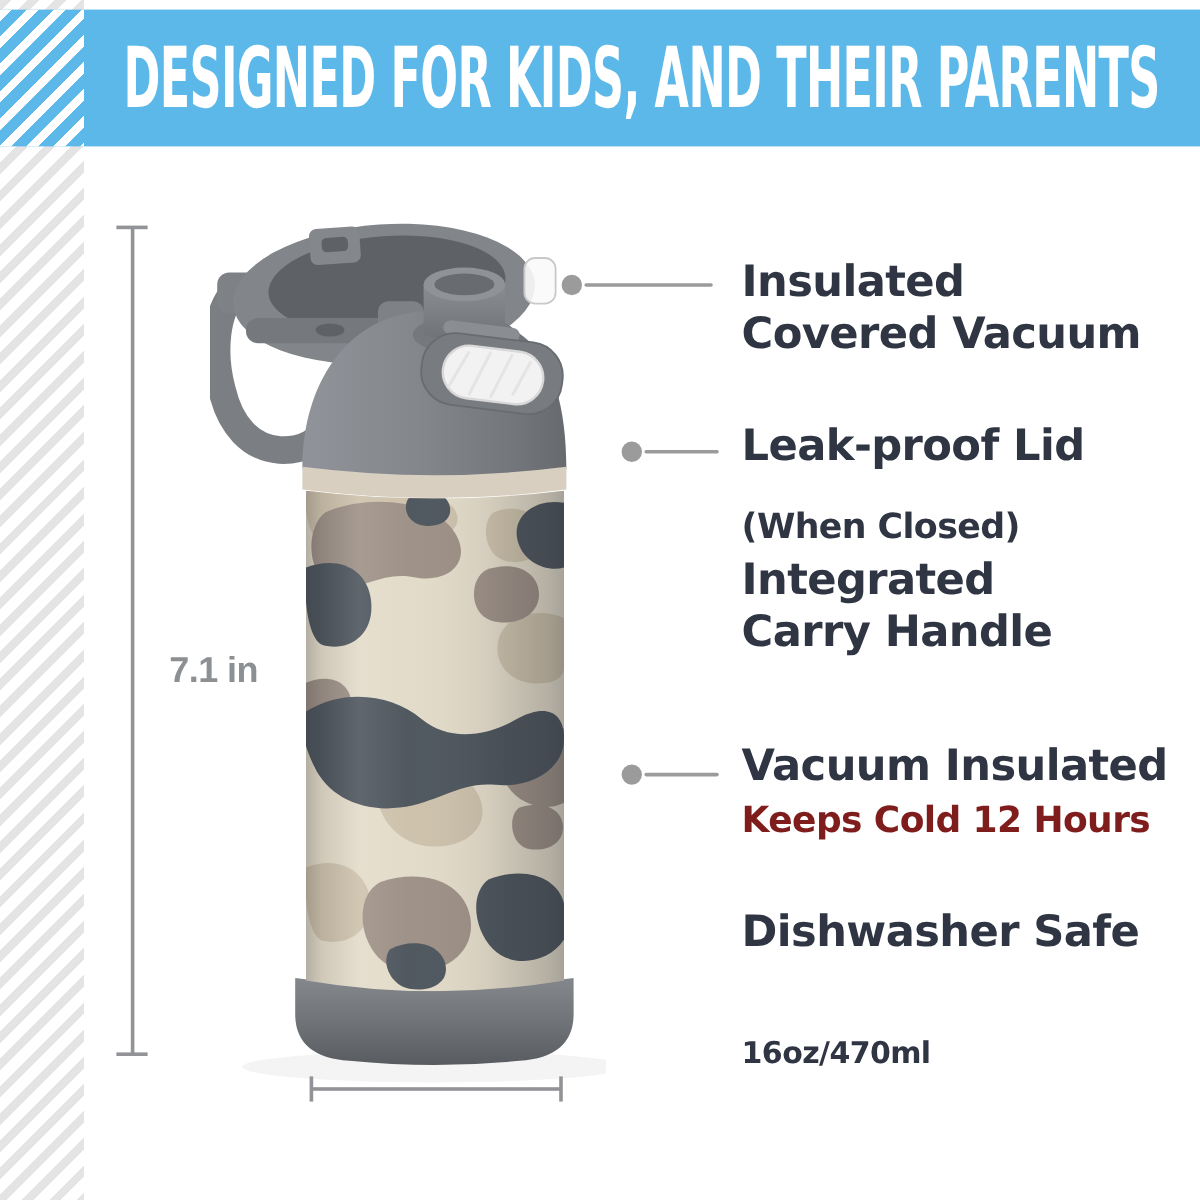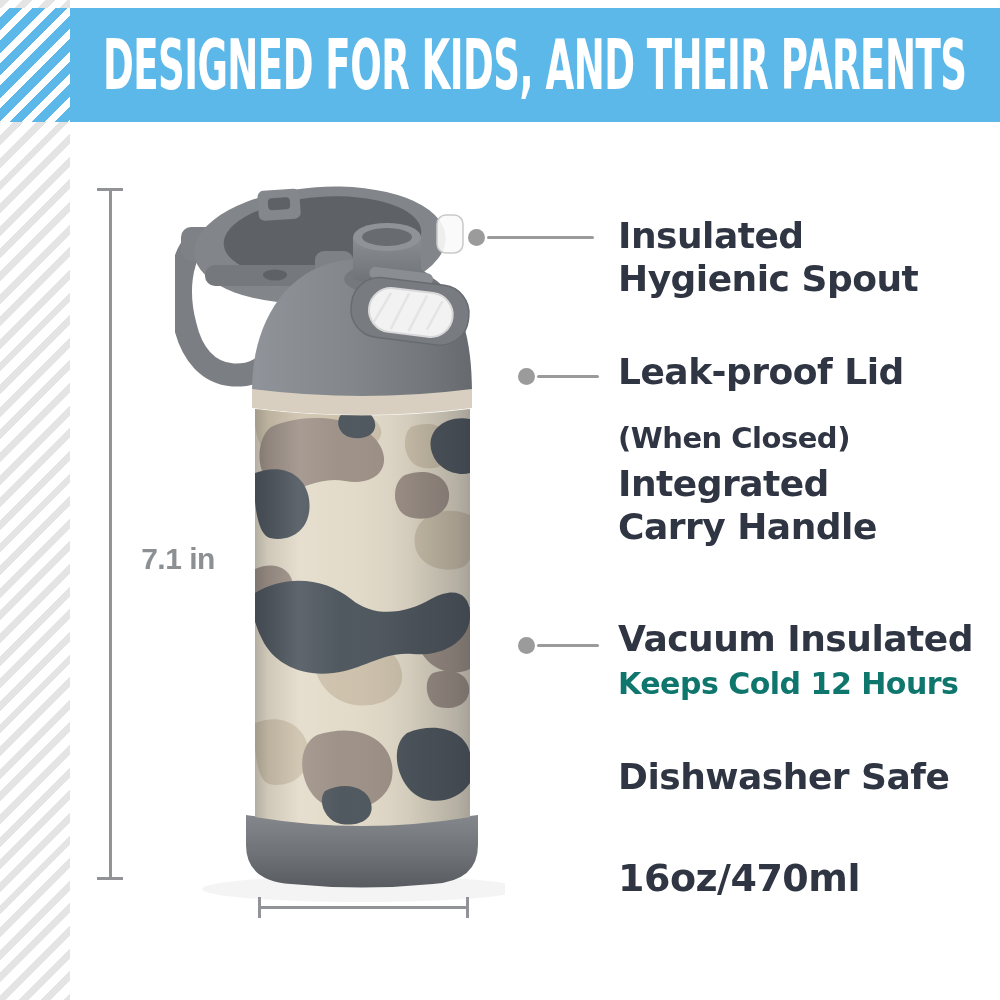--- a/index.html
+++ b/index.html
@@ -26,22 +26,22 @@
     color:#ffffff; font-weight:bold; font-size:70px; white-space:nowrap;
     transform:scaleX(0.53); transform-origin:center center; letter-spacing:-1px;
     font-family:"DejaVu Sans", sans-serif;
   }
   
   .feature {
     position:absolute; left:618px; color:#2f3542; font-weight:bold;
     font-size:36px; line-height:43px; letter-spacing:-0.5px; white-space:nowrap;
   }
   .feature .sub-dark { font-size:29px; line-height:42px;margin-top:24px; }
-  .feature .sub-blue { font-size:30px; line-height:40px; margin-top:4px; color:#0f766e; }
-  .feature.capacity { font-size:38px; line-height:44px; }
+  .feature .sub-blue { font-size:30px; line-height:40px; margin-top:4px; color:#7f1d1d; }
+  .feature.capacity { font-size:25px; line-height:44px; }
   
   .leader-dot {
     position:absolute; width:17px; height:17px; border-radius:50%; background:#9b9b9b;
   }
   .leader-line { position:absolute; height:3px; background:#9b9b9b; border-radius:2px; }
   
   .dim { position:absolute; background:#919396; }
   .dim-label {
     position:absolute; color:#8d9093; font-weight:bold; font-size:30px;
     letter-spacing:-0.5px; text-align:center;
@@ -180,21 +180,21 @@
   <div class="leader-line" style="left:487px; top:236px; width:107px;"></div>
 
   <div class="leader-dot" style="left:518px; top:368px;"></div>
   <div class="leader-line" style="left:537px; top:375px; width:62px;"></div>
 
   <div class="leader-dot" style="left:518px; top:637px;"></div>
   <div class="leader-line" style="left:537px; top:644px; width:62px;"></div>
 
   <div class="feature" style="top:214px;">
     <div>Insulated</div>
-    <div>Hygienic Spout</div>
+    <div>Covered Vacuum</div>
   </div>
 
   <div class="feature" style="top:350px;">
     <div>Leak-proof Lid</div>
     <div class="sub-dark">(When Closed)</div>
   </div>
 
   <div class="feature" style="top:462px;">
     <div>Integrated</div>
     <div>Carry Handle</div>

